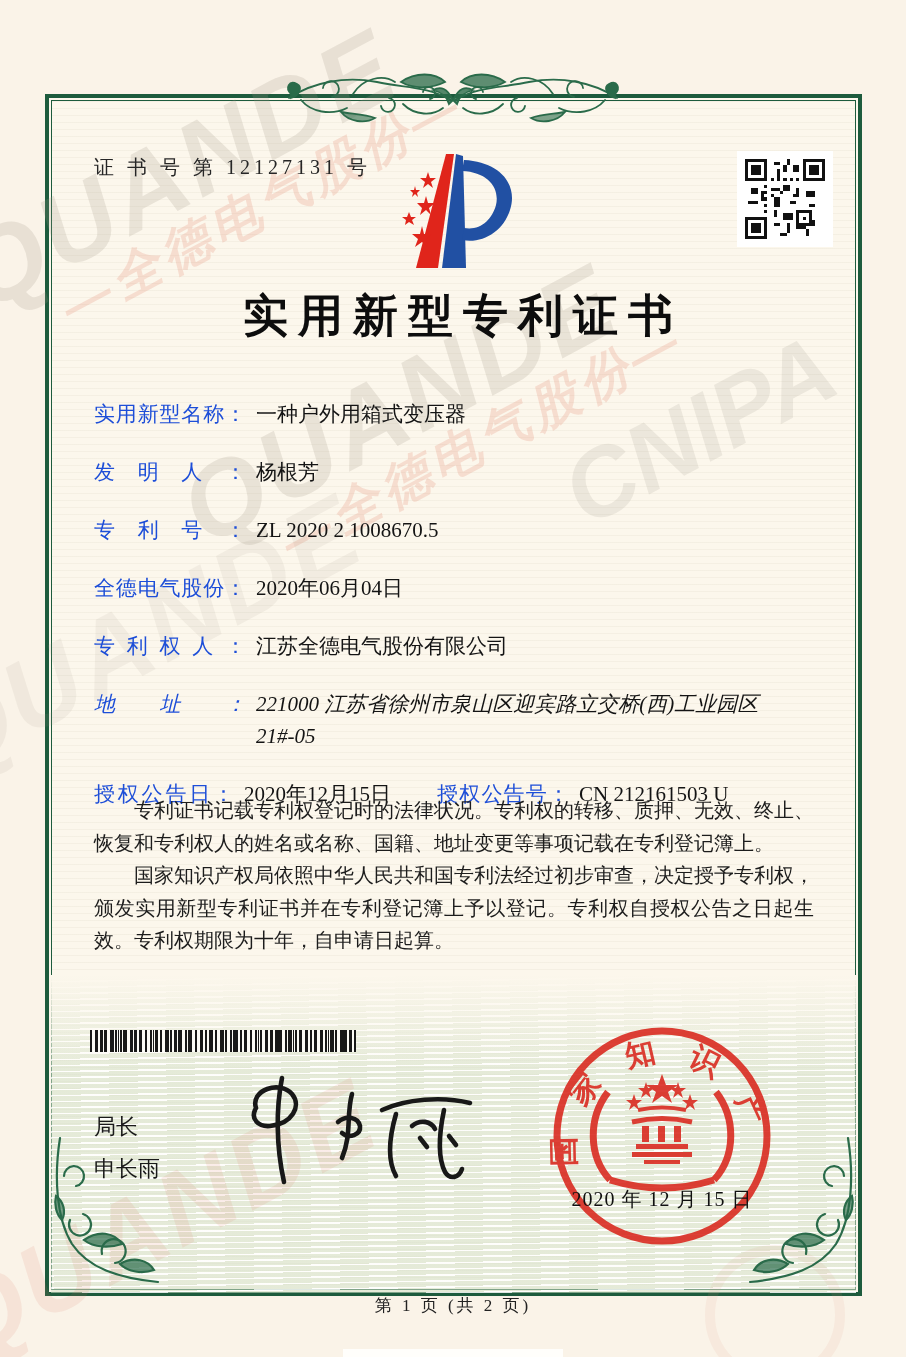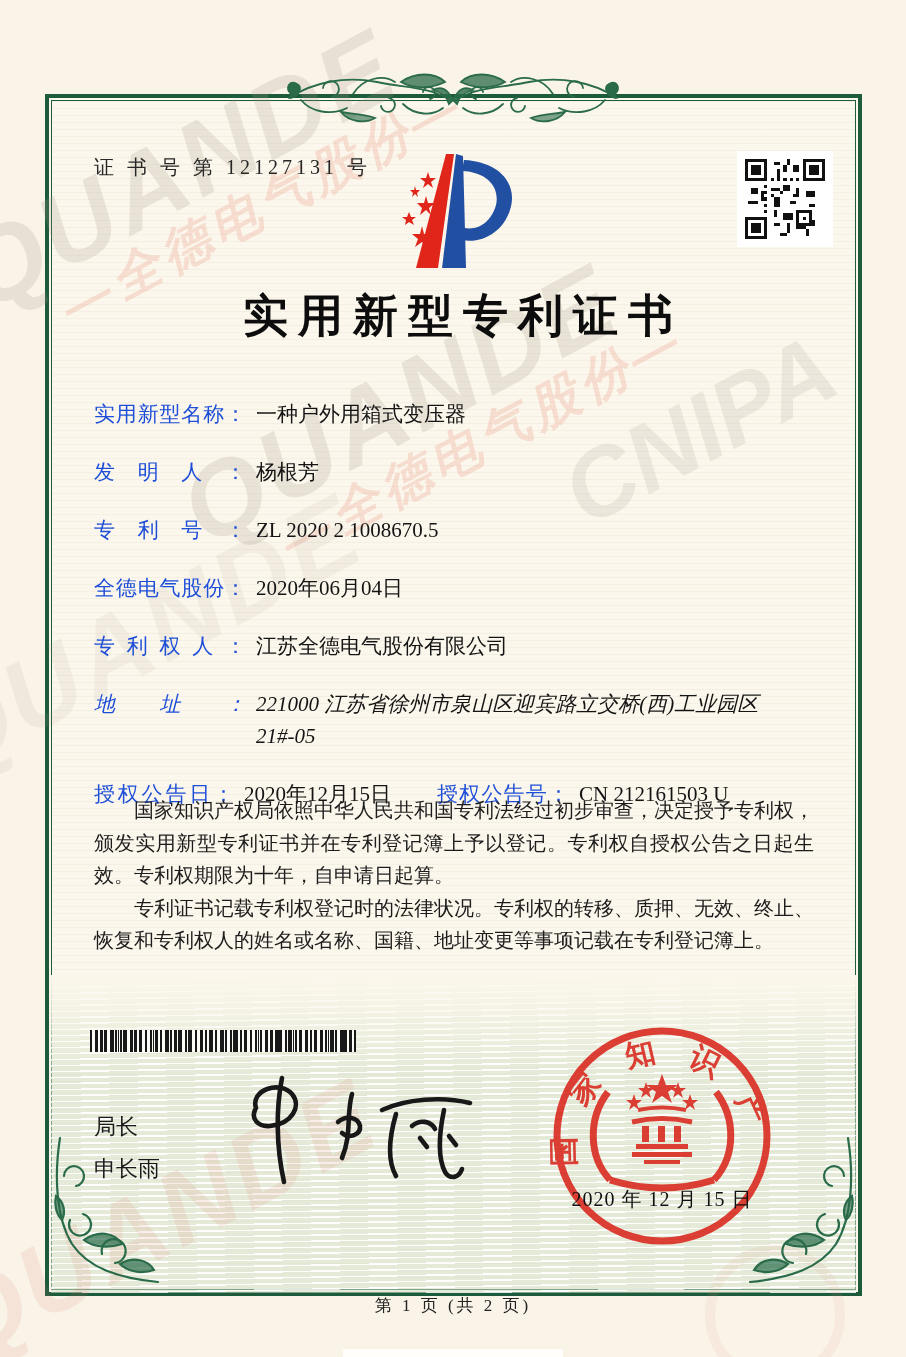--- a/index.html
+++ b/index.html
@@ -275,22 +275,22 @@
           <span class="f-value">2020年12月15日</span>
         </div>
         <div class="grant-pair right">
           <span class="f-label">授权公告号：</span>
           <span class="f-value">CN 212161503 U</span>
         </div>
       </div>
     </div>
 
     <div class="abs paras">
+      <p>专利证书记载专利权登记时的法律状况。专利权的转移、质押、无效、终止、恢复和专利权人的姓名或名称、国籍、地址变更等事项记载在专利登记簿上。</p>
       <p>国家知识产权局依照中华人民共和国专利法经过初步审查，决定授予专利权，颁发实用新型专利证书并在专利登记簿上予以登记。专利权自授权公告之日起生效。专利权期限为十年，自申请日起算。</p>
-      <p>专利证书记载专利权登记时的法律状况。专利权的转移、质押、无效、终止、恢复和专利权人的姓名或名称、国籍、地址变更等事项记载在专利登记簿上。</p>
     </div>
 
     <div class="abs barcode"></div>
 
     <div class="abs signer">
       <div>局长</div>
       <div>申长雨</div>
     </div>
 
     <svg class="abs sig-svg" width="250" height="118" viewBox="0 0 250 118">

